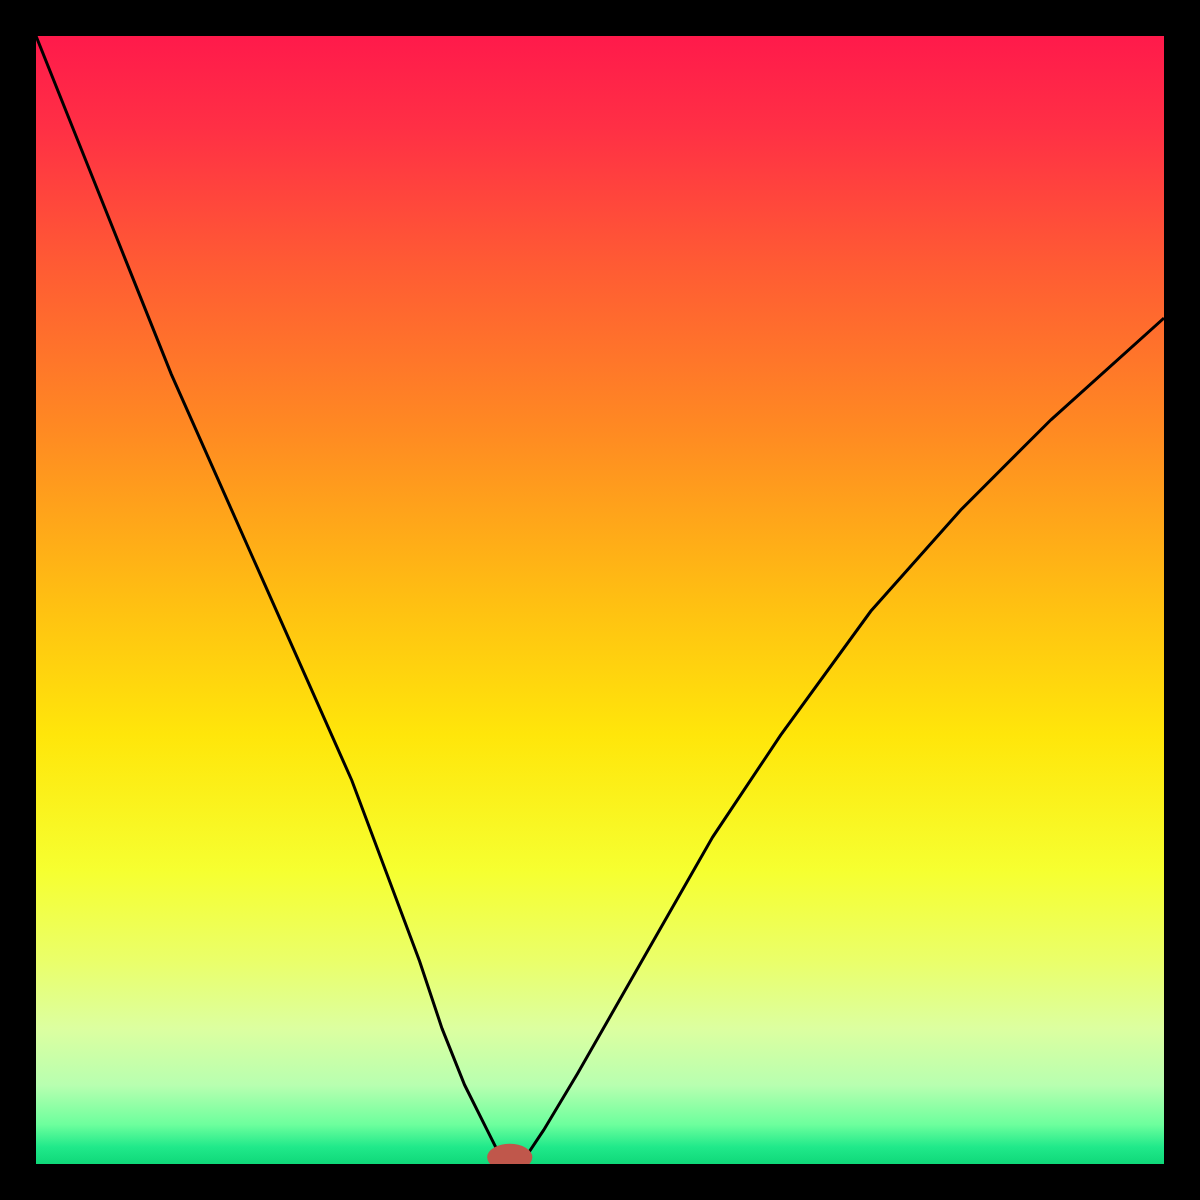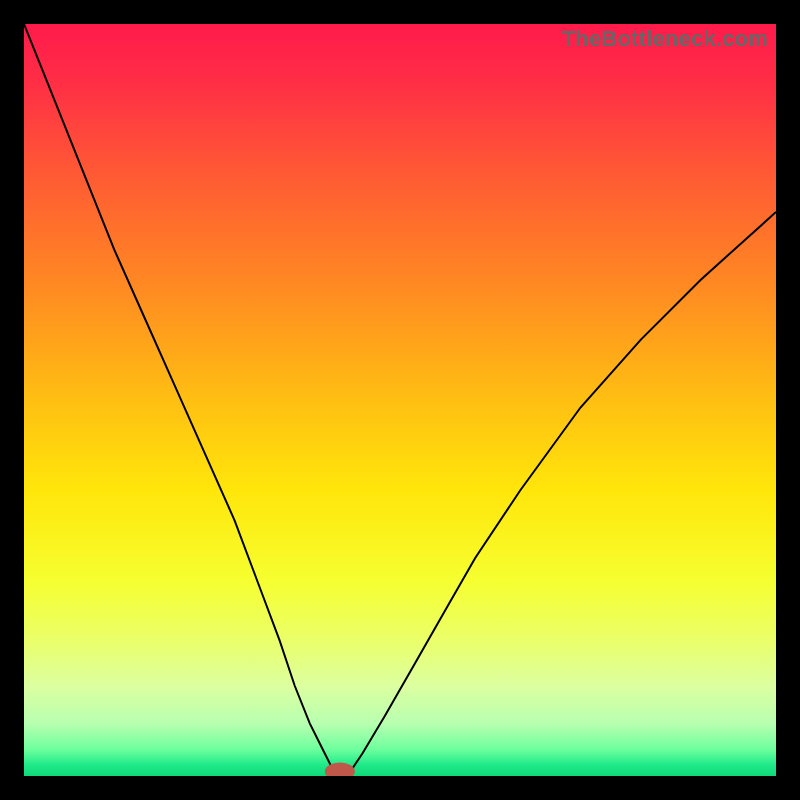--- a/index.html
+++ b/index.html
@@ -37,21 +37,20 @@
     letter-spacing: 0.2px;
     z-index: 10;
   }
   svg { display: block; }
 </style>
 </head>
 <body>
 
 <div class="frame">
   <div class="plot">
-    <div class="watermark">TheBottleneck.com</div>
     <svg id="chart-svg" width="752" height="752" viewBox="0 0 100 100" preserveAspectRatio="none">
       <defs>
         <linearGradient id="bg-grad" x1="0" y1="0" x2="0" y2="1">
             <stop offset="0%" stop-color="#ff1a4b"></stop>
             <stop offset="8%" stop-color="#ff2f45"></stop>
             <stop offset="20%" stop-color="#ff5a34"></stop>
             <stop offset="35%" stop-color="#ff8a22"></stop>
             <stop offset="50%" stop-color="#ffbf12"></stop>
             <stop offset="62%" stop-color="#ffe60a"></stop>
             <stop offset="74%" stop-color="#f6ff30"></stop>

